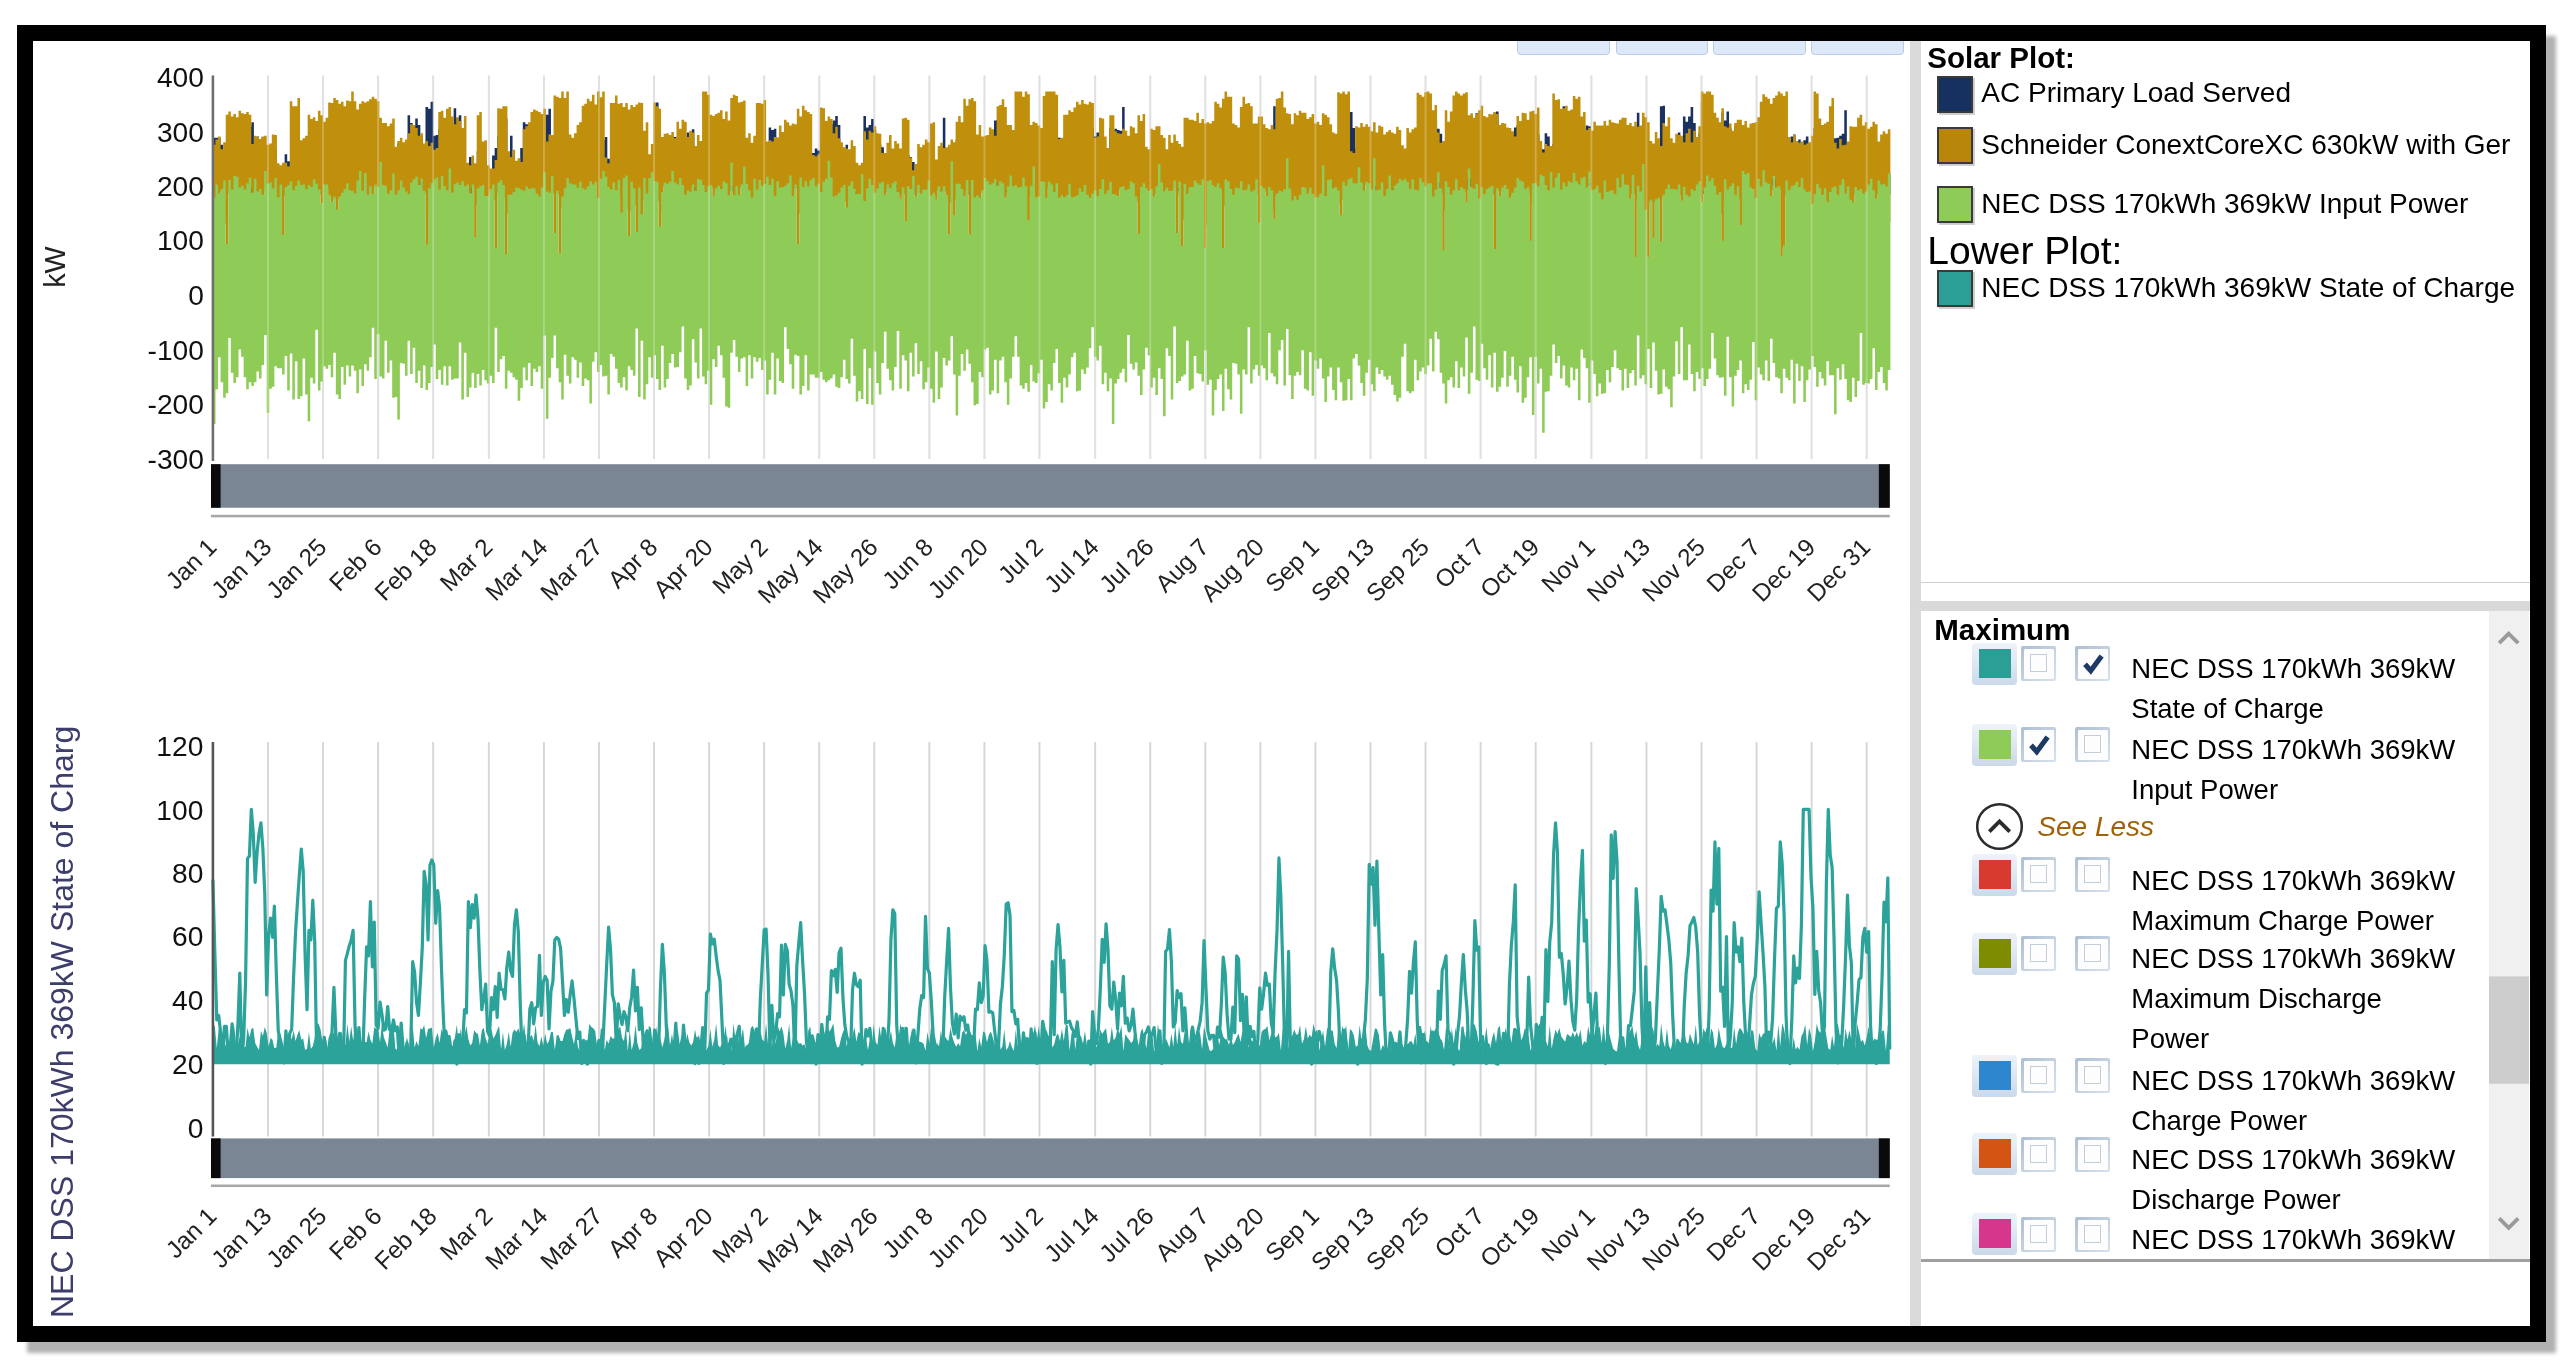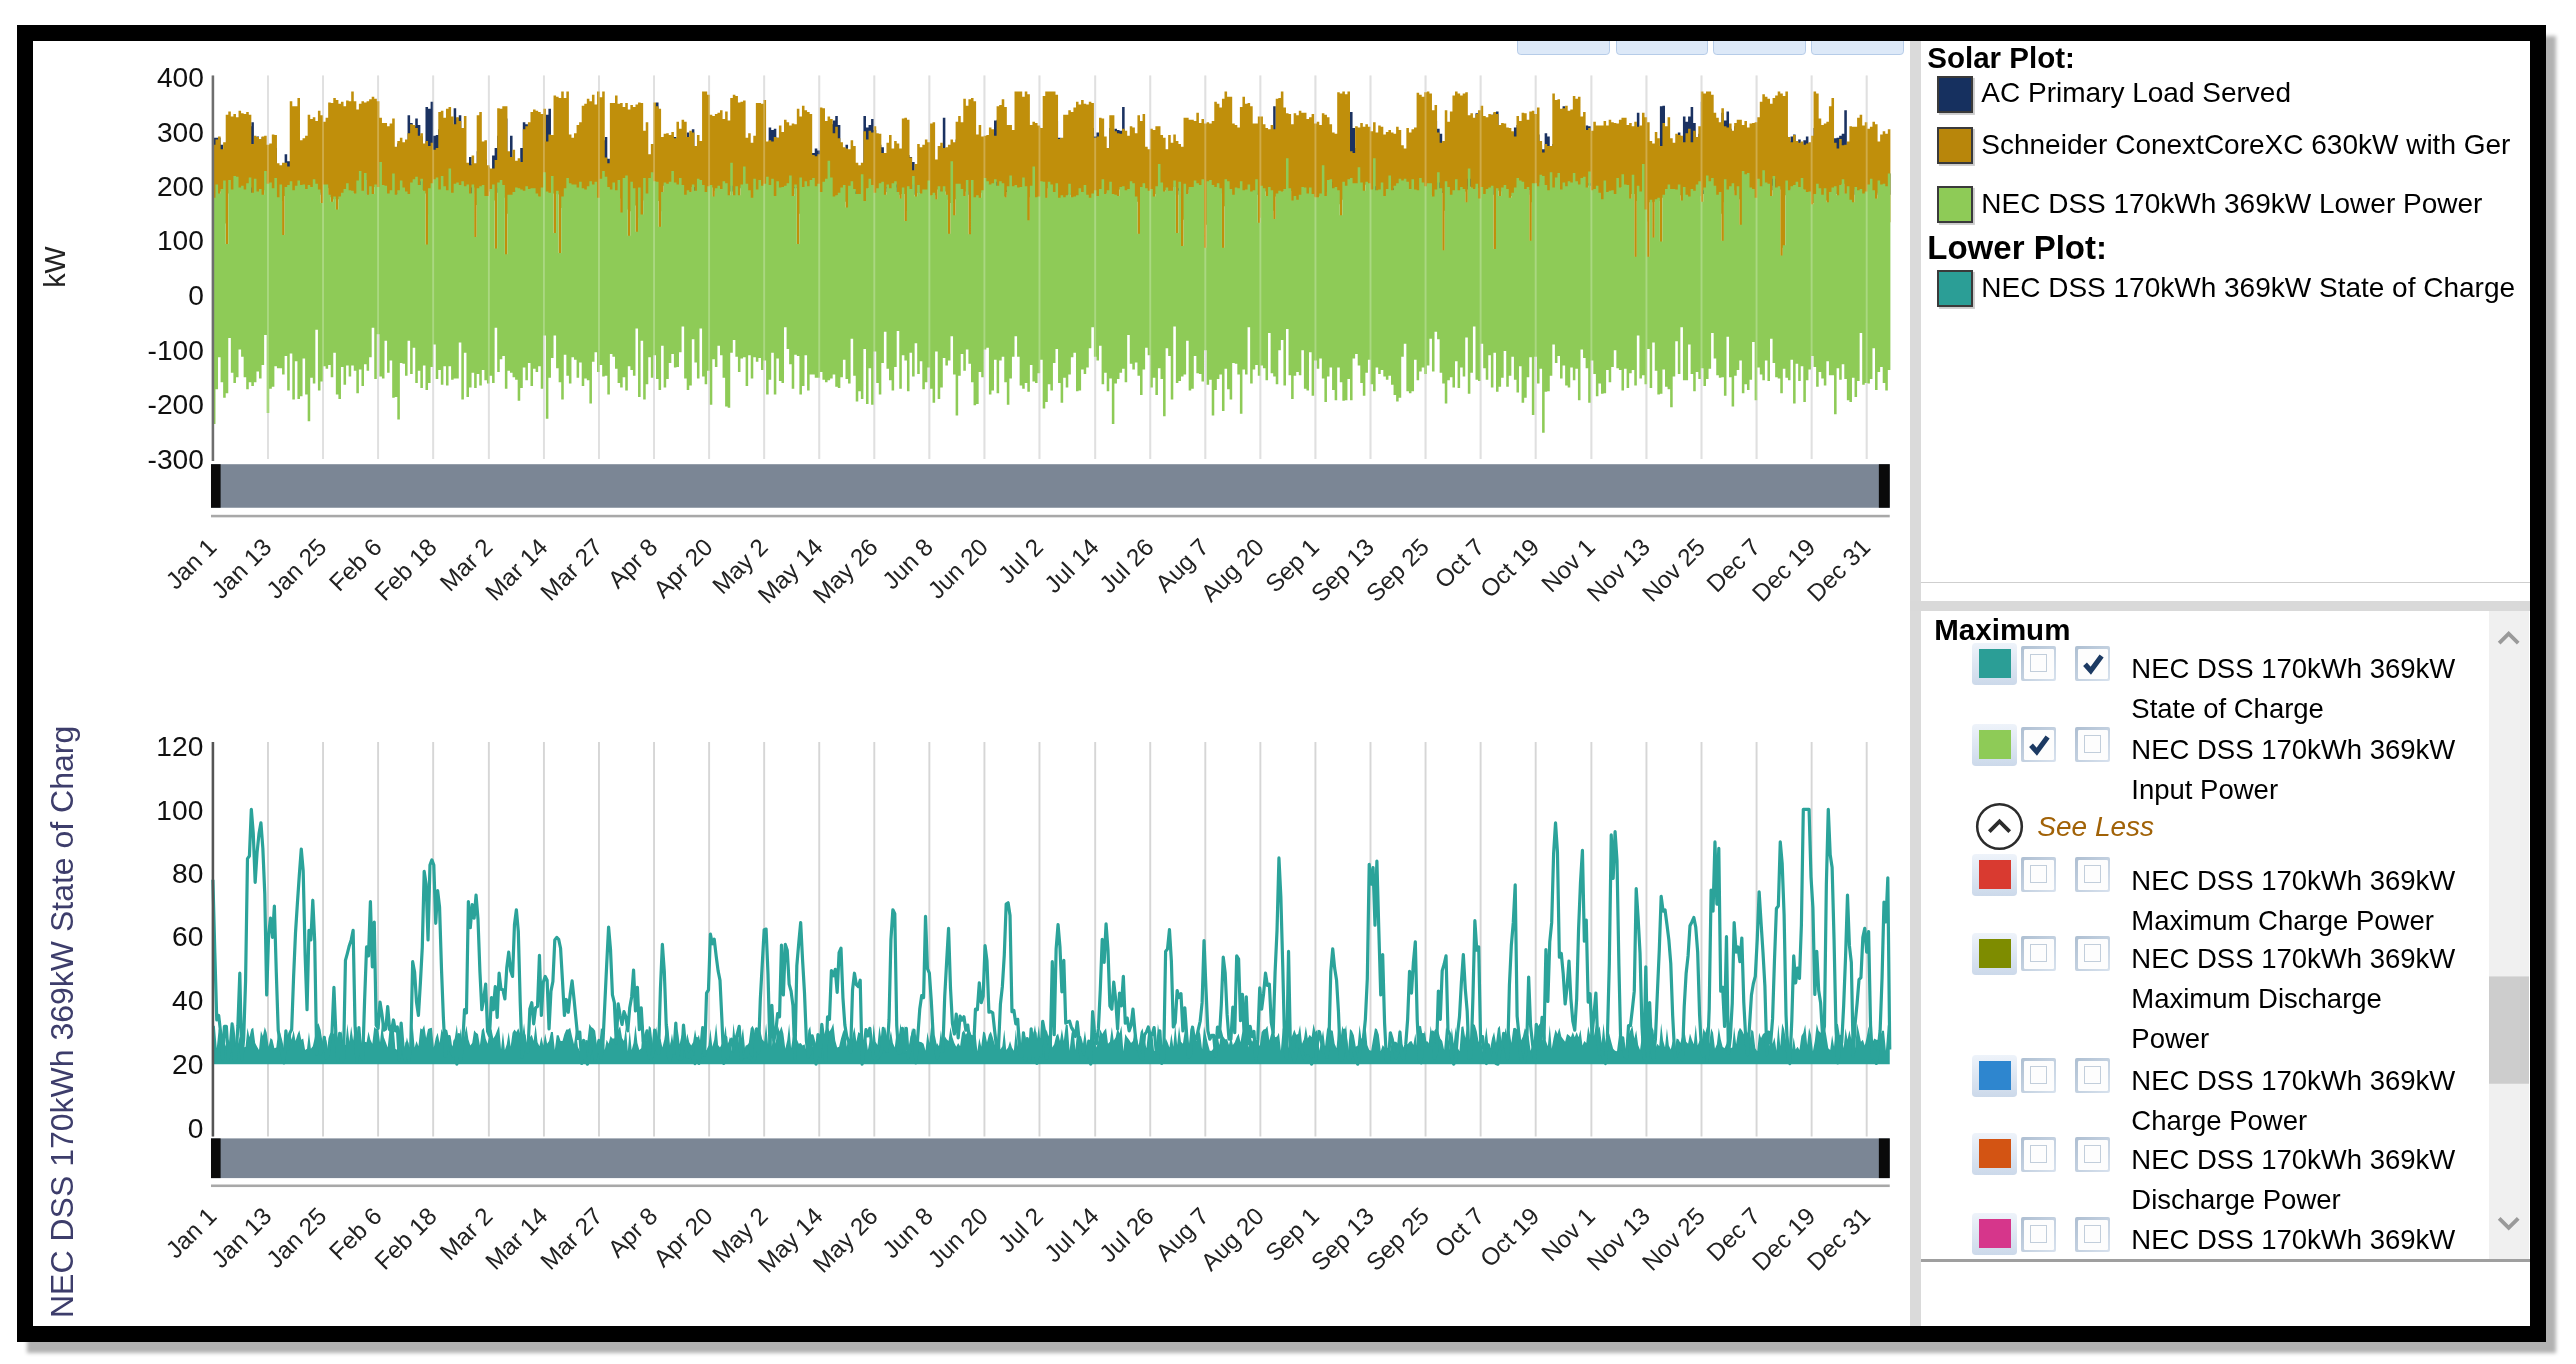--- a/index.html
+++ b/index.html
@@ -207,22 +207,22 @@
 <div style="position:absolute;left:1484px;top:-6.4px;width:93px;height:20.5px;background:#dde9f8;border:1.9px solid #b6cce8;border-radius:3.8px;box-sizing:border-box"></div>
 <div style="position:absolute;left:1583px;top:-6.4px;width:92px;height:20.5px;background:#dde9f8;border:1.9px solid #b6cce8;border-radius:3.8px;box-sizing:border-box"></div>
 <div style="position:absolute;left:1680px;top:-6.4px;width:93px;height:20.5px;background:#dde9f8;border:1.9px solid #b6cce8;border-radius:3.8px;box-sizing:border-box"></div>
 <div style="position:absolute;left:1778px;top:-6.4px;width:93px;height:20.5px;background:#dde9f8;border:1.9px solid #b6cce8;border-radius:3.8px;box-sizing:border-box"></div>
 <div style="position:absolute;left:1894px;top:0px;font-size:29.5px;font-weight:bold;color:#000">Solar Plot:</div>
 <div style="position:absolute;left:1904px;top:35px;width:36px;height:37px;background:#16305f;border:2.6px solid #3a3a3a;box-shadow:1.9px 1.9px 0 #cccccc;box-sizing:border-box"></div>
 <div style="position:absolute;left:1948px;top:36px;font-size:28px;color:#000;white-space:nowrap">AC Primary Load Served</div>
 <div style="position:absolute;left:1904px;top:86px;width:36px;height:37px;background:#b8860b;border:2.6px solid #3a3a3a;box-shadow:1.9px 1.9px 0 #cccccc;box-sizing:border-box"></div>
 <div style="position:absolute;left:1948px;top:88px;font-size:28px;color:#000;white-space:nowrap">Schneider ConextCoreXC 630kW with Ger</div>
 <div style="position:absolute;left:1904px;top:145px;width:36px;height:37px;background:#8ecb57;border:2.6px solid #3a3a3a;box-shadow:1.9px 1.9px 0 #cccccc;box-sizing:border-box"></div>
-<div style="position:absolute;left:1948px;top:147px;font-size:28px;color:#000;white-space:nowrap">NEC DSS 170kWh 369kW Lower Power</div>
-<div style="position:absolute;left:1894px;top:188px;font-size:33px;font-weight:bold;color:#000">Lower Plot:</div>
+<div style="position:absolute;left:1948px;top:147px;font-size:28px;color:#000;white-space:nowrap">NEC DSS 170kWh 369kW Input Power</div>
+<div style="position:absolute;left:1894px;top:188px;font-size:39px;font-weight:normal;color:#000">Lower Plot:</div>
 <div style="position:absolute;left:1904px;top:229px;width:36px;height:37px;background:#2b9e96;border:2.6px solid #3a3a3a;box-shadow:1.9px 1.9px 0 #cccccc;box-sizing:border-box"></div>
 <div style="position:absolute;left:1948px;top:231px;font-size:28px;color:#000;white-space:nowrap">NEC DSS 170kWh 369kW State of Charge</div>
 <div style="position:absolute;left:1901px;top:572px;font-size:29.5px;font-weight:bold;color:#000">Maximum</div>
 <div style="position:absolute;left:1939px;top:602px;width:45px;height:42px;background:linear-gradient(180deg,#eef3fa,#ccd9ea);border-radius:3.8px">
         <div style="position:absolute;left:6.4px;top:5.8px;width:32px;height:29.5px;background:#2b9e96"></div>
       </div>
 <div style="position:absolute;left:1988px;top:605px;width:35px;height:35px;background:linear-gradient(135deg,#aebfd2,#d8e2ee);border-radius:1.9px">
         <div style="position:absolute;left:2.6px;top:2.6px;width:30px;height:30px;background:#fdfdfd;border-radius:1.3px">
           <div style="position:absolute;left:5.8px;top:5.8px;width:15.4px;height:15.4px;border:1.9px solid #c2cedb"></div>
         </div>

